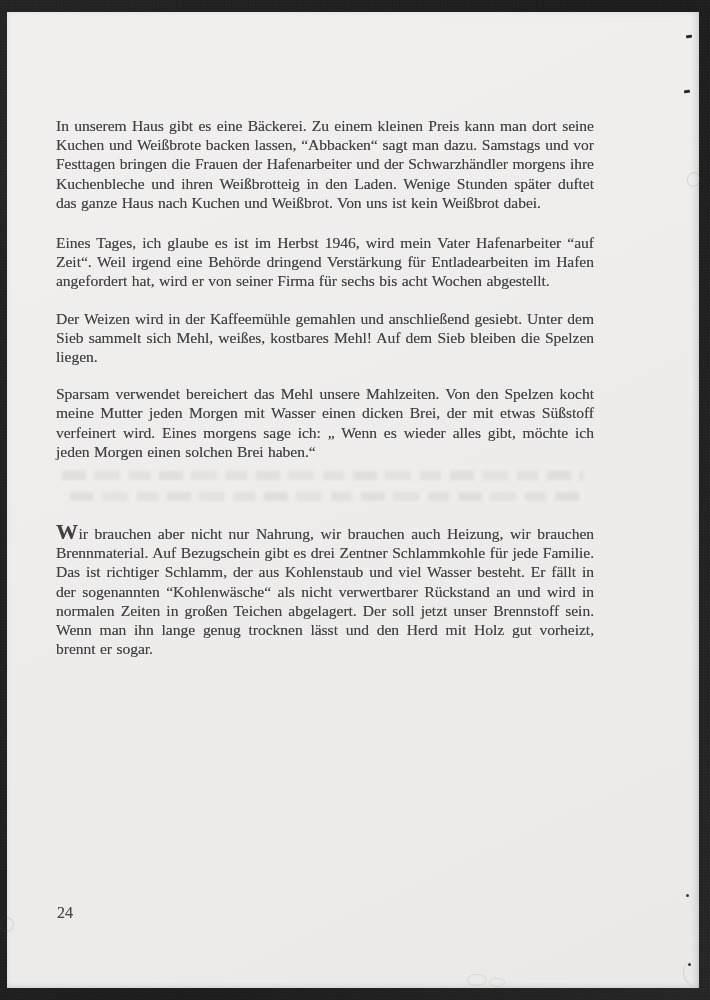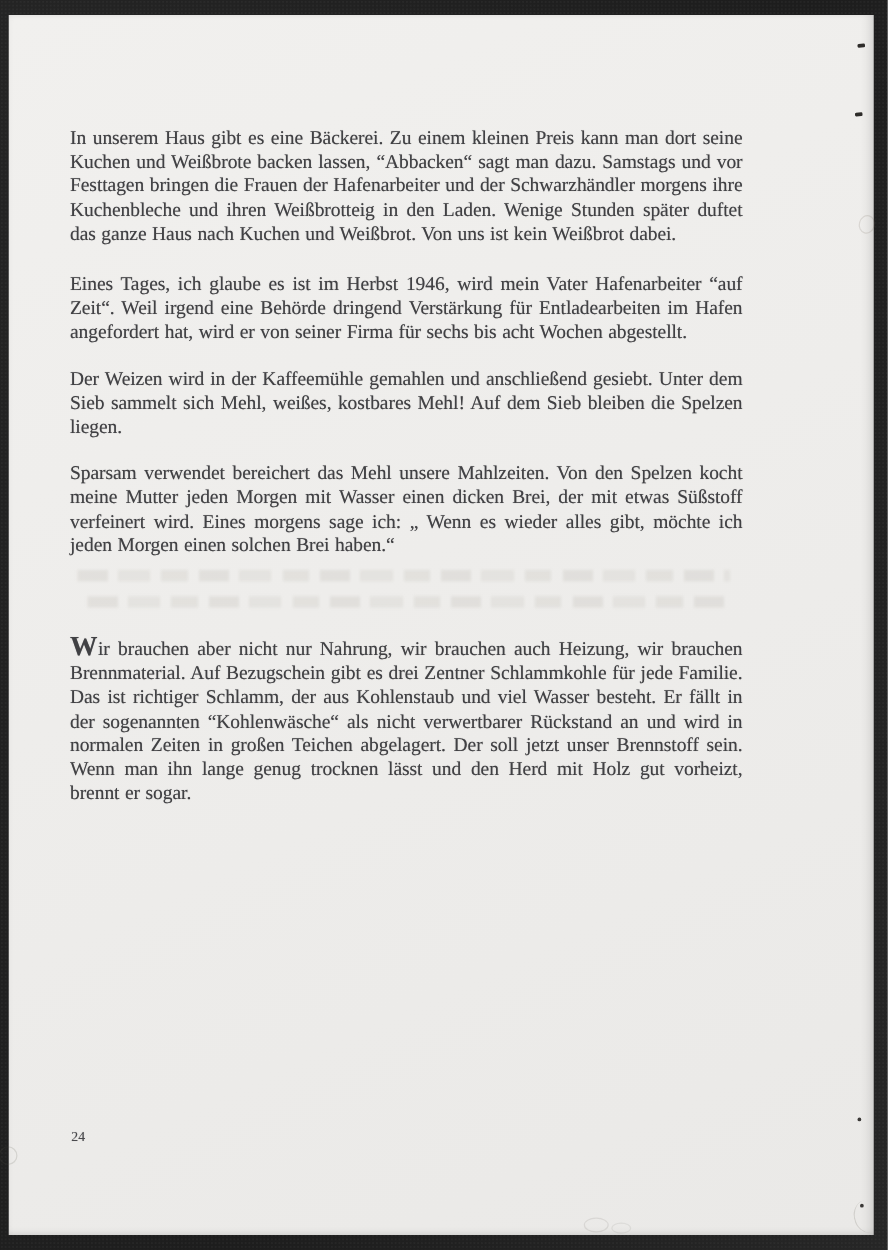--- a/index.html
+++ b/index.html
@@ -39,21 +39,21 @@
   }
   .textblock p {
     font-size: 15.6px;
     line-height: 19.2px;
     letter-spacing: -0.05px;
     word-spacing: 0.6px;
     color: #414144;
     text-shadow: 0 0 0.6px rgba(65,65,68,0.55);
     margin: 0 0 18px 0;
   }
-  .textblock p.first { margin-bottom: 21px; }
+  .textblock p.first { margin-bottom: 21px; margin-top: 15px; }
   .initial {
     font-size: 22px;
     font-weight: 700;
     letter-spacing: 0.4px;
     line-height: 1;
   }
   
   .bleed {
     position: relative;
     height: 24px;
@@ -66,21 +66,21 @@
       rgba(150,143,130,0.14) 0 24px, transparent 24px 32px,
       rgba(150,143,130,0.11) 32px 58px, transparent 58px 67px,
       rgba(150,143,130,0.13) 67px 88px, transparent 88px 97px);
     filter: blur(1.4px);
   }
   .bleed-line:nth-child(1) { top: -8px; }
   .bleed-line:nth-child(2) { top: 13px; left: 14px; }
   .pagenum {
     position: absolute;
     left: 50px; top: 892px;
-    font-size: 11px;
+    font-size: 16px;
     color: #4a4a4d;
     text-shadow: 0 0 0.6px rgba(70,70,73,0.5);
   }
   
   .artifact { position: absolute; }
   .dash {
     width: 6px; height: 3px;
     background: #2e2c2a;
     border-radius: 1px;
     transform: rotate(-4deg);

